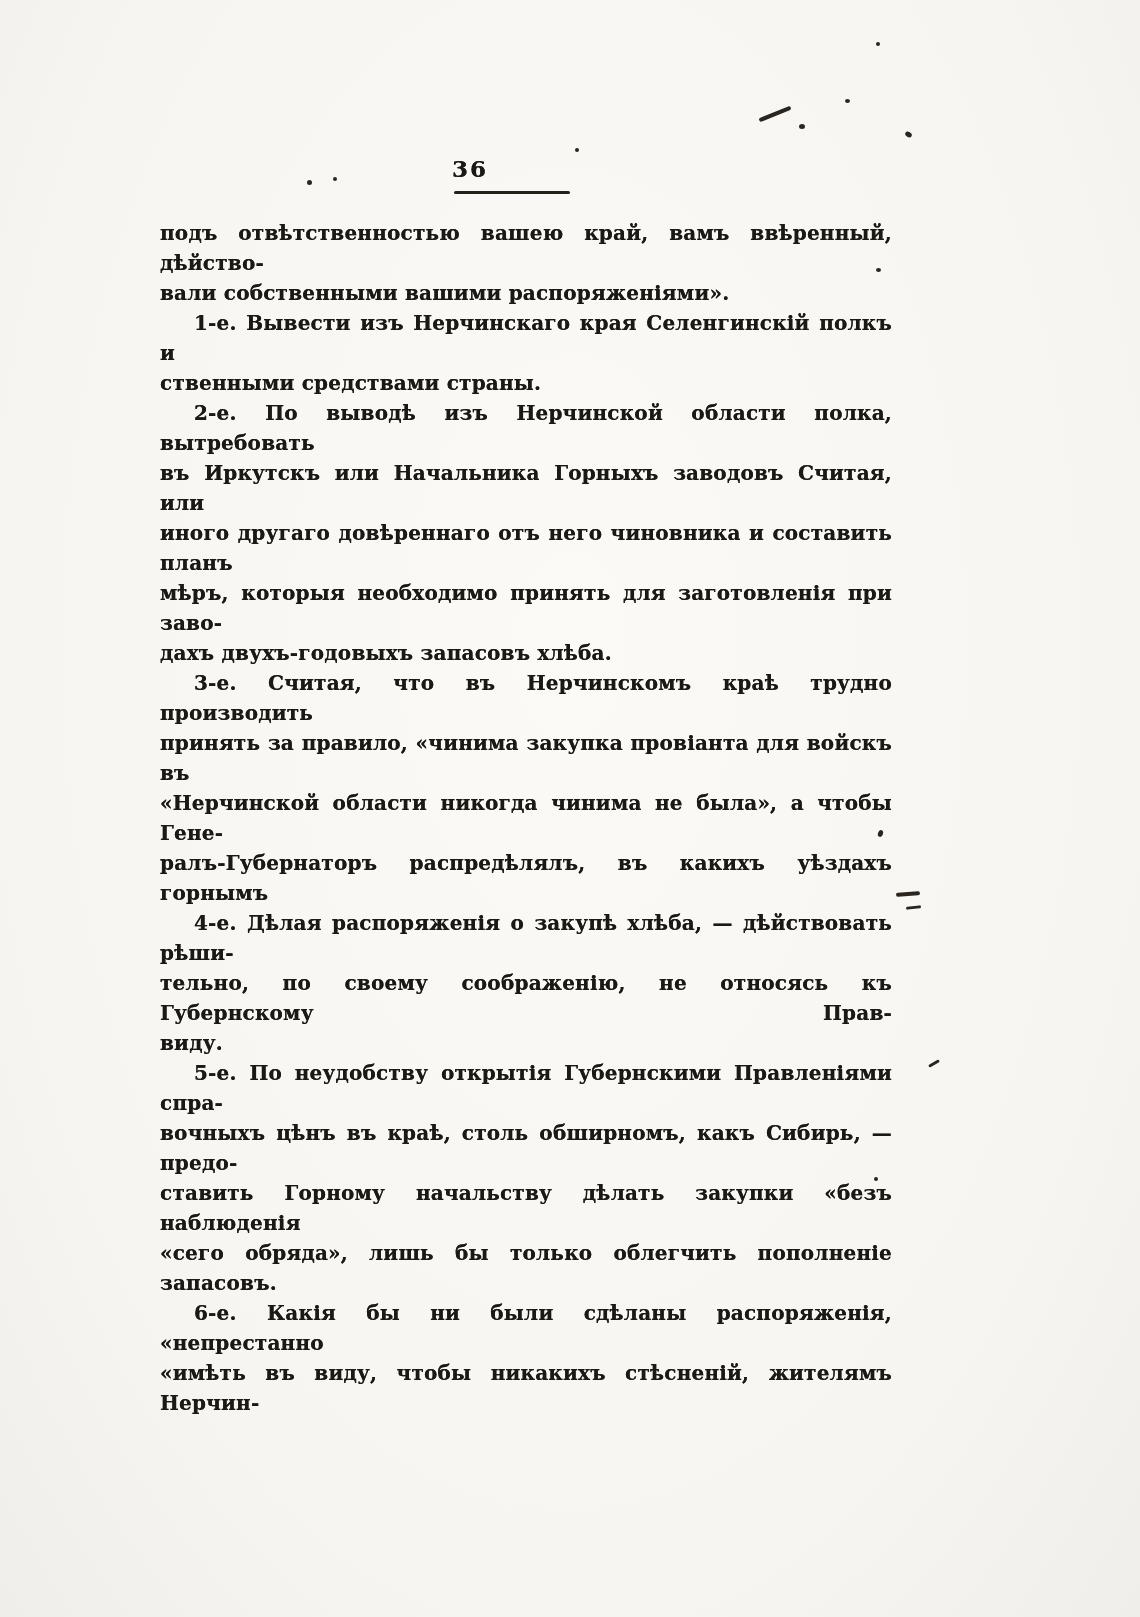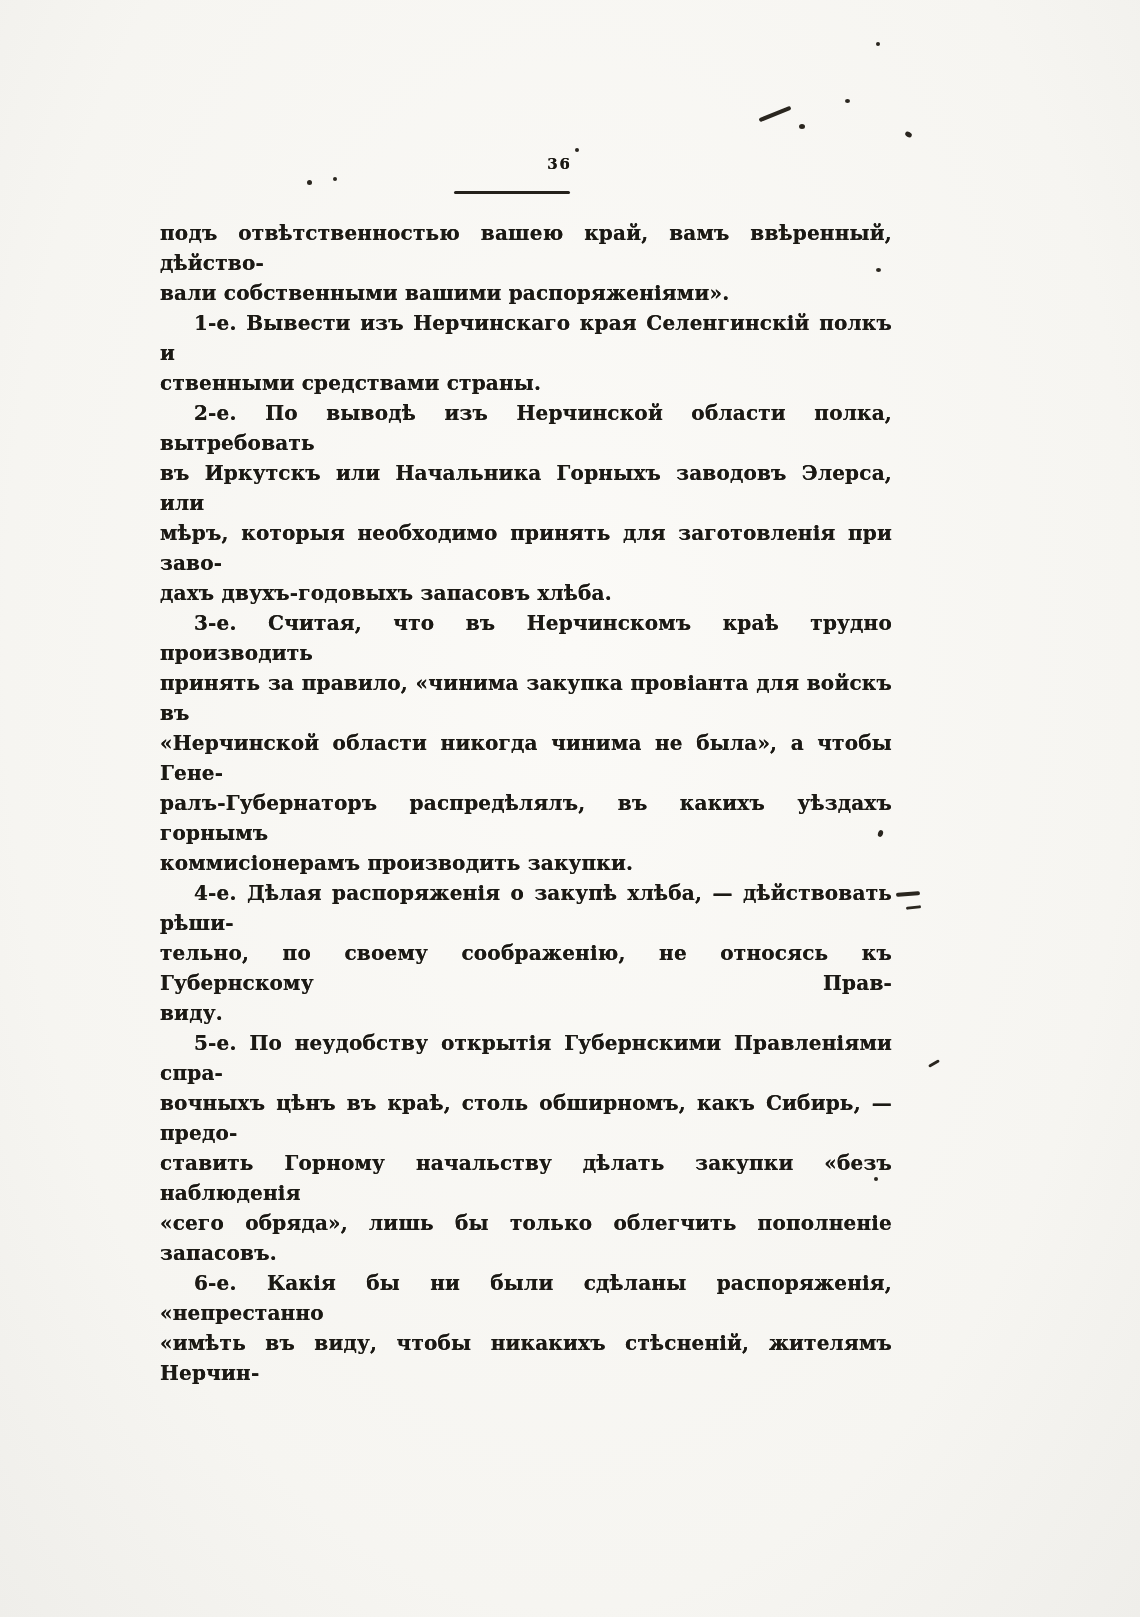--- a/index.html
+++ b/index.html
@@ -14,22 +14,22 @@
       radial-gradient(ellipse at 50% 40%, #fbfaf7 0%, #f6f5f1 70%, #efeeea 100%);
     font-family: "DejaVu Serif", serif;
     color: #1b1914;
     overflow: hidden;
   }
   .page-number {
     position: absolute;
     top: 155px;
     left: 452px;
     width: 120px;
-    text-align: right;
-    font-size: 15px;
+    text-align: left;
+    font-size: 23px;
     font-weight: bold;
     letter-spacing: 2px;
     text-shadow: 0 0 0.6px rgba(25,22,16,0.9);
   }
   .page-number-rule {
     position: absolute;
     top: 191px;
     left: 454px;
     width: 116px;
     height: 3px;
@@ -83,30 +83,30 @@
       <div class="paragraph">
         <div class="line">подъ отвѣтственностью вашею край, вамъ ввѣренный, дѣйство-</div>
         <div class="line">вали собственными вашими распоряженіями».</div>
       </div>
       <div class="paragraph indent">
         <div class="line">1-е. Вывести изъ Нерчинскаго края Селенгинскій полкъ и</div>
         <div class="line">ственными средствами страны.</div>
       </div>
       <div class="paragraph indent">
         <div class="line">2-е. По выводѣ изъ Нерчинской области полка, вытребовать</div>
-        <div class="line">въ Иркутскъ или Начальника Горныхъ заводовъ Элерса, или</div>
+        <div class="line">въ Иркутскъ или Начальника Горныхъ заводовъ Считая, или</div>
+        <div class="line">иного другаго довѣреннаго отъ него чиновника и составить планъ</div>
         <div class="line">мѣръ, которыя необходимо принять для заготовленія при заво-</div>
         <div class="line">дахъ двухъ-годовыхъ запасовъ хлѣба.</div>
       </div>
       <div class="paragraph indent">
         <div class="line">3-е. Считая, что въ Нерчинскомъ краѣ трудно производить</div>
         <div class="line">принять за правило, «чинима закупка провіанта для войскъ въ</div>
         <div class="line">«Нерчинской области никогда чинима не была», а чтобы Гене-</div>
         <div class="line">ралъ-Губернаторъ распредѣлялъ, въ какихъ уѣздахъ горнымъ</div>
-        <div class="line">коммисіонерамъ производить закупки.</div>
       </div>
       <div class="paragraph indent">
         <div class="line">4-е. Дѣлая распоряженія о закупѣ хлѣба, — дѣйствовать рѣши-</div>
         <div class="line">тельно, по своему соображенію, не относясь къ Губернскому Прав-</div>
         <div class="line">виду.</div>
       </div>
       <div class="paragraph indent">
         <div class="line">5-е. По неудобству открытія Губернскими Правленіями спра-</div>
         <div class="line">вочныхъ цѣнъ въ краѣ, столь обширномъ, какъ Сибирь, — предо-</div>
         <div class="line">ставить Горному начальству дѣлать закупки «безъ наблюденія</div>

